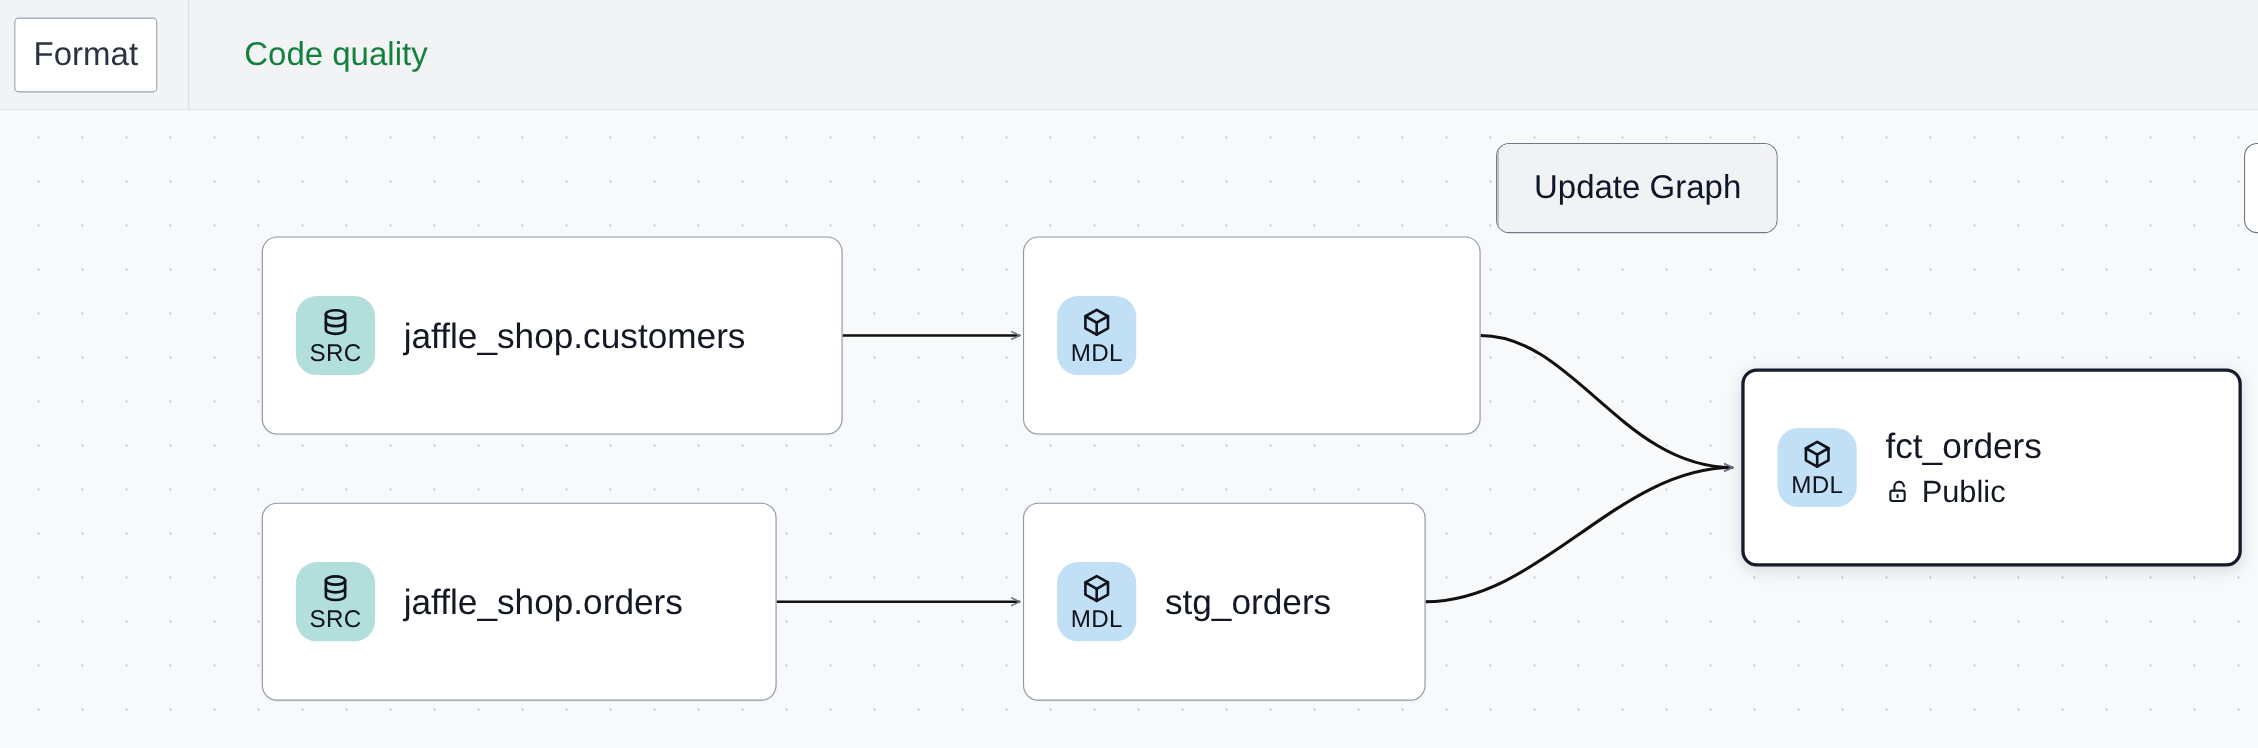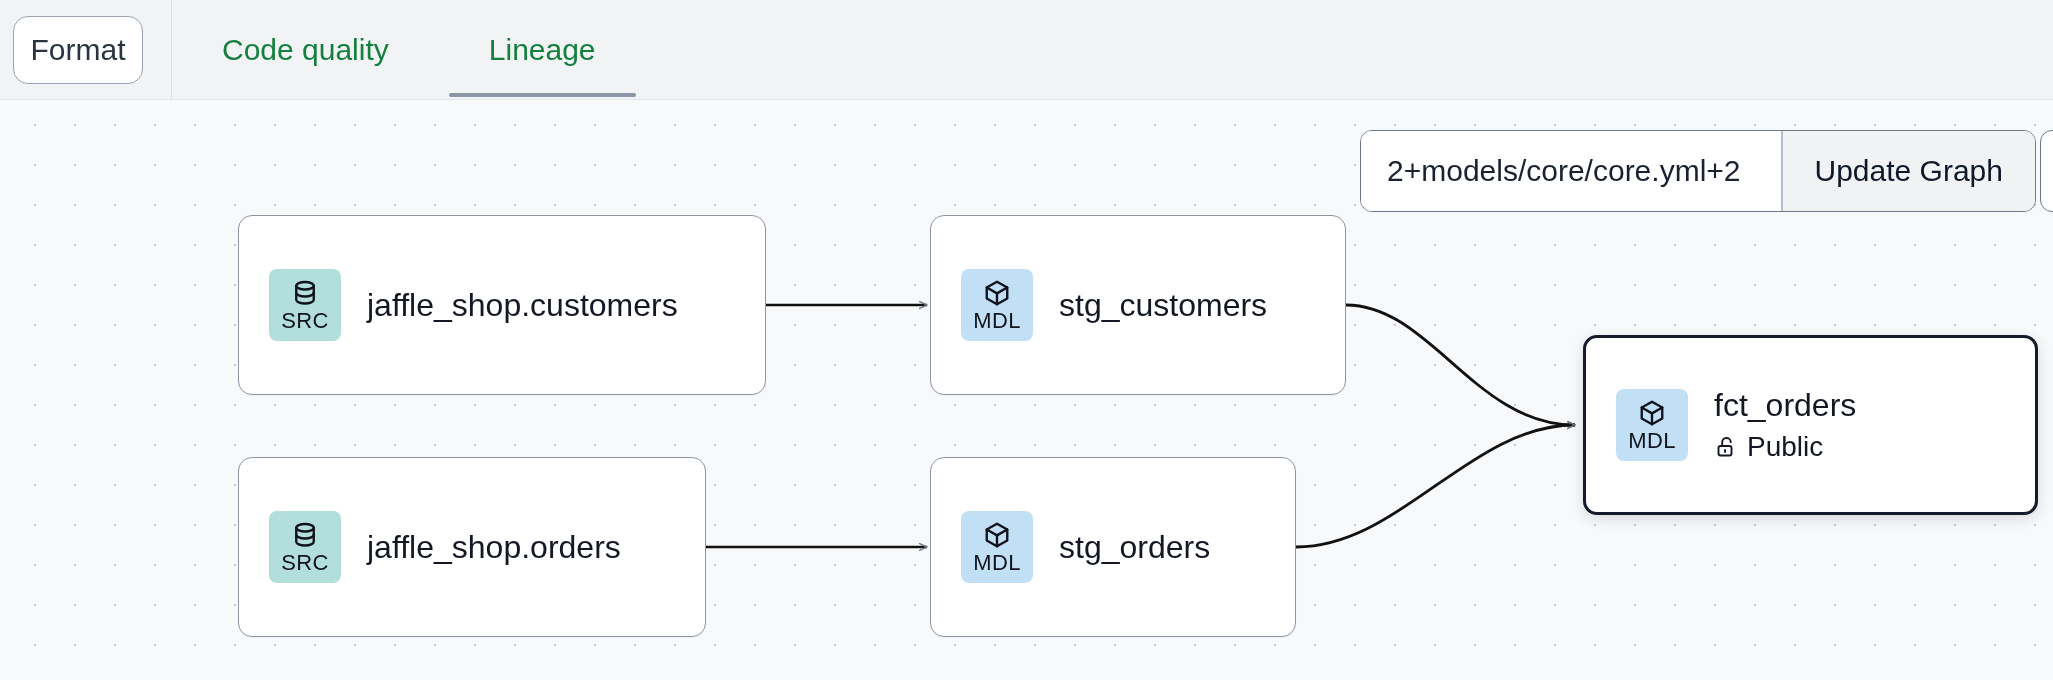--- a/index.html
+++ b/index.html
@@ -32,21 +32,21 @@
     display: flex;
     align-items: center;
   }
 
   .format-btn {
     margin-left: 13px;
     width: 130px;
     height: 68px;
     background: #ffffff;
     border: 1.5px solid #9aa2b1;
-    border-radius: 15px;
+    border-radius: 4px;
     color: #2b3342;
     font-size: 30px;
     display: flex;
     align-items: center;
     justify-content: center;
     cursor: pointer;
     box-sizing: border-box;
   }
 
   .toolbar-divider {
@@ -120,21 +120,21 @@
     box-shadow: 0 1px 2px rgba(20,25,40,0.04);
   }
   .node.selected {
     border: 3.5px solid #151b2b;
     box-shadow: 0 4px 14px rgba(20,25,40,0.14);
   }
 
   .node-badge {
     width: 72px;
     height: 72px;
-    border-radius: 8px;
+    border-radius: 19px;
     margin-left: 30px;
     display: flex;
     flex-direction: column;
     align-items: center;
     justify-content: center;
     flex: 0 0 auto;
   }
   .badge-src { background: #b2dedb; }
   .badge-mdl { background: #c2e0f5; }
 
@@ -233,21 +233,20 @@
 
 <div id="app">
 
   <div class="toolbar">
     <div class="format-btn">Format</div>
 
     <div class="toolbar-divider"></div>
 
     <div class="tabs">
       <div class="tab">Code quality</div>
-      <div class="tab active">Lineage</div>
     </div>
   </div>
 
   <div class="canvas">
 
     <svg class="edges-svg" viewBox="0 0 2053 580">
       <defs>
         <marker id="arrow" markerWidth="9" markerHeight="9" refX="8" refY="4.5" orient="auto" markerUnits="userSpaceOnUse">
           <path d="M0,0.8 L8,4.5 L0,8.2" fill="none" stroke="#6d7585" stroke-width="1.4"></path>
         </marker>
@@ -297,23 +296,20 @@
     <div class="node" style="left:930px; top:115px; width:416px; height:180px;">
       <div class="node-badge badge-mdl">
         <span>
           <svg class="badge-glyph" viewBox="0 0 24 24" fill="none" stroke="#10131c" stroke-width="1.9" stroke-linecap="round" stroke-linejoin="round">
             <path d="M12 3 L20.2 7.6 L20.2 16.4 L12 21 L3.8 16.4 L3.8 7.6 Z"></path>
             <path d="M3.8 7.6 L12 12.3 L20.2 7.6"></path>
             <path d="M12 12.3 L12 21"></path>
           </svg>
         </span>
         <span class="badge-text">MDL</span>
-      </div>
-      <div class="node-body">
-        <div class="node-title">stg_customers</div>
       </div>
     </div>
 
     <div class="node" style="left:930px; top:357px; width:366px; height:180px;">
       <div class="node-badge badge-mdl">
         <span>
           <svg class="badge-glyph" viewBox="0 0 24 24" fill="none" stroke="#10131c" stroke-width="1.9" stroke-linecap="round" stroke-linejoin="round">
             <path d="M12 3 L20.2 7.6 L20.2 16.4 L12 21 L3.8 16.4 L3.8 7.6 Z"></path>
             <path d="M3.8 7.6 L12 12.3 L20.2 7.6"></path>
             <path d="M12 12.3 L12 21"></path>
@@ -346,21 +342,20 @@
               <path d="M8.2 11 V7.6 a4.3 4.3 0 0 1 8.6 -0.5"></path>
               <path d="M11 15 v2"></path>
             </svg>
           </span>
           <span>Public</span>
         </div>
       </div>
     </div>
 
     <div class="select-group" style="left:1360px; top:30px;">
-      <input class="select-input" type="text" value="2+models/core/core.yml+2" style="">
       <div class="select-divider"></div>
       <button class="update-btn">Update Graph</button>
     </div>
 
     <div class="side-panel-stub" style="left:2040px; top:30px; width:120px;"></div>
 
   </div>
 </div>
 
 </body></html>

